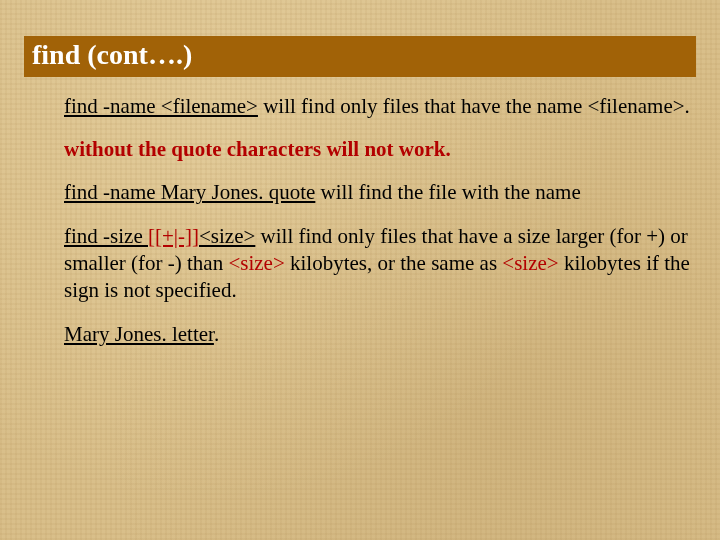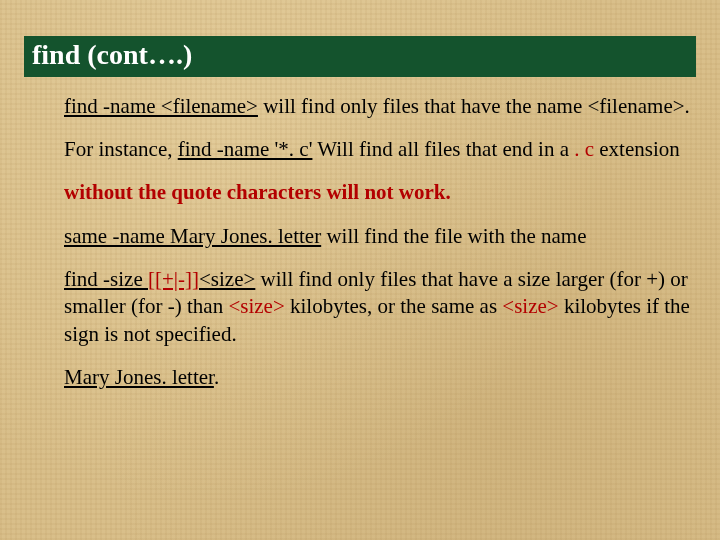--- a/index.html
+++ b/index.html
@@ -9,21 +9,21 @@
     background-color: #d9bf8a;
     background-image:
       repeating-linear-gradient(0deg, rgba(160,120,60,0.08) 0 2px, transparent 2px 5px),
       repeating-linear-gradient(90deg, rgba(160,120,60,0.08) 0 2px, transparent 2px 5px),
       radial-gradient(circle at 30% 20%, rgba(255,240,200,0.25), transparent 60%),
       radial-gradient(circle at 70% 80%, rgba(140,100,40,0.12), transparent 60%);
     padding: 36px 24px 20px 24px;
     color: #000;
   }
   .title-bar {
-    background: #14532d;
+    background: #a16207;
     color: #fff;
     font-weight: bold;
     font-size: 28px;
     padding: 4px 8px 6px 8px;
     line-height: 1.1;
     margin-bottom: 16px;
   }
   .content {
     font-size: 21px;
     line-height: 1.3;
@@ -38,28 +38,25 @@
 <body>
 
 <div class="title-bar">find  (cont….)</div>
 
 <div class="content">
 
   <p>
     <span class="u">find -name &lt;filename&gt;</span><span> will find only files that have the name </span><span>&lt;filename&gt;</span><span>.</span>
   </p>
 
-  <p>
-    <span>For instance, </span><span class="u">find -name '*. c'</span><span> Will find all files that end in a </span><span class="red">. c</span><span> extension</span>
-  </p>
 
   <p class="redbold">without the quote characters will not work.</p>
 
   <p>
-    <span class="u">same -name Mary Jones. letter</span><span> will find the file with the name</span>
+    <span class="u">find -name Mary Jones. quote</span><span> will find the file with the name</span>
   </p>
 
   <p>
     <span class="u">find -size </span><span class="red u">[[+|-]]</span><span class="u">&lt;size&gt;</span><span> will find only files that have a size larger (for +) or smaller (for -) than </span><span class="red">&lt;size&gt;</span><span> kilobytes, or the same as </span><span class="red">&lt;size&gt;</span><span> kilobytes if the sign is not specified.</span>
   </p>
 
   <p>
     <span class="u">Mary Jones. letter</span><span>.</span>
   </p>
 

